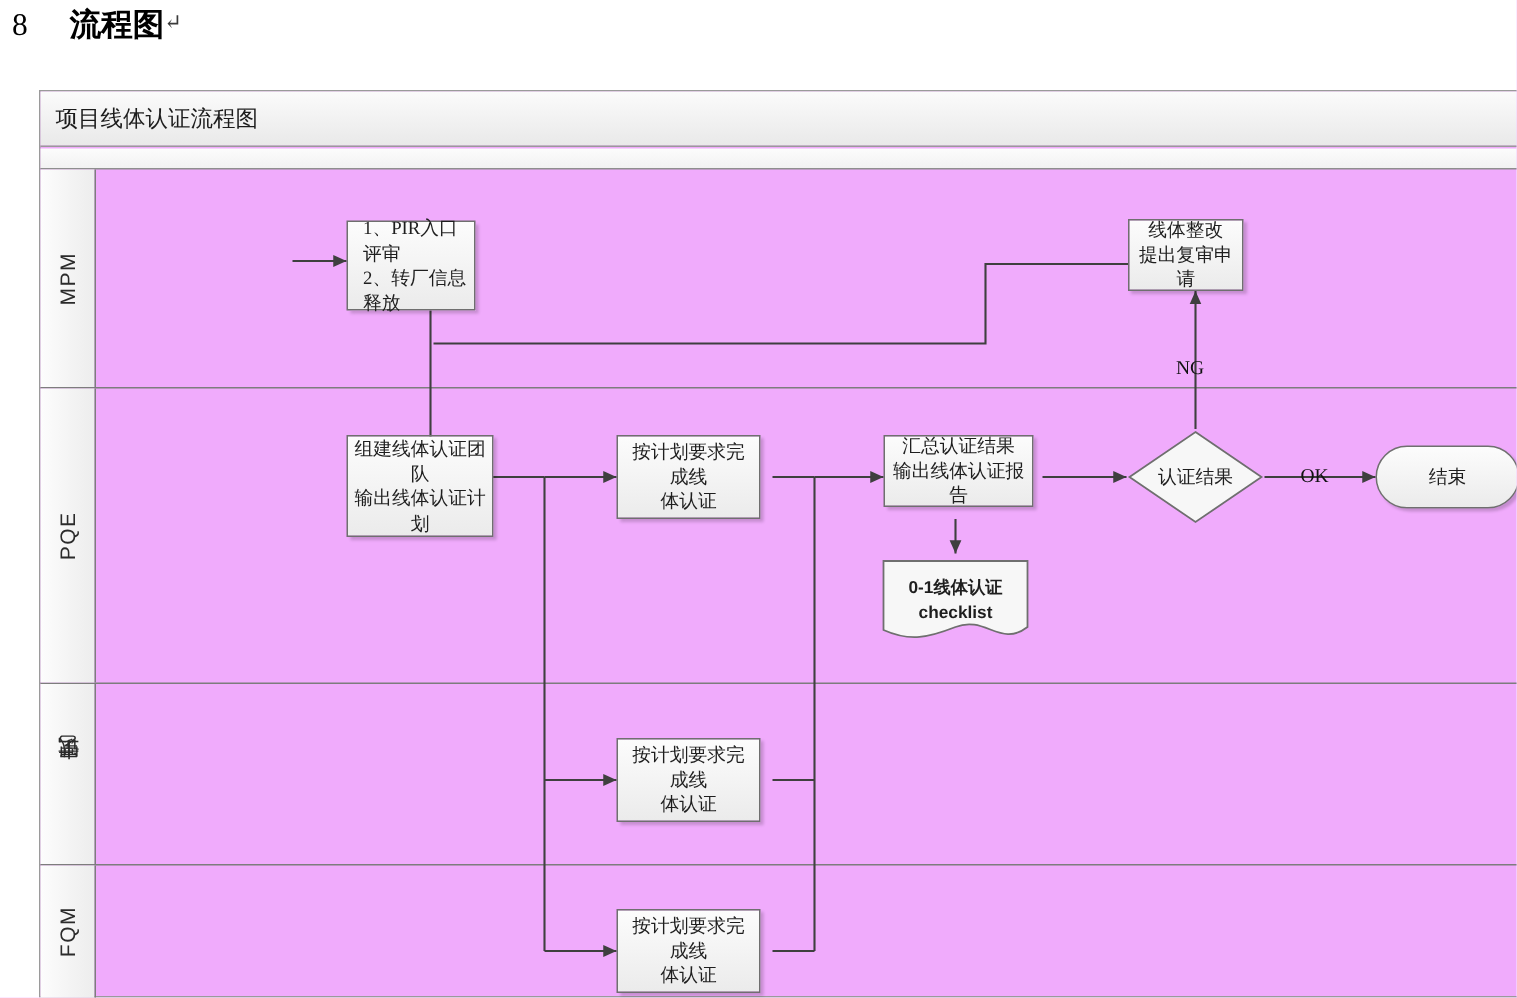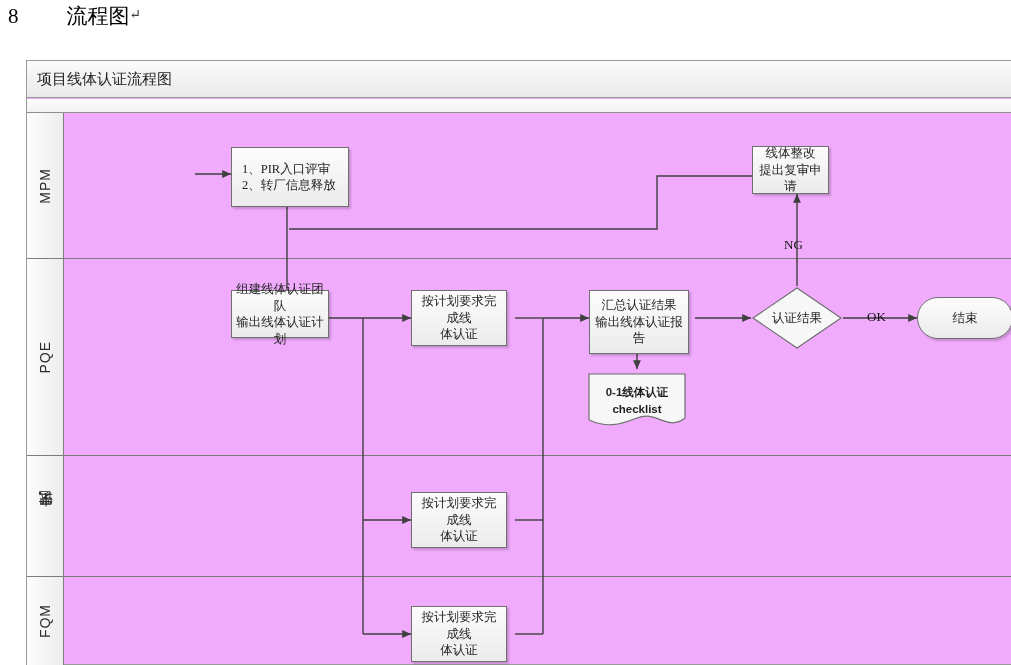--- a/index.html
+++ b/index.html
@@ -14,21 +14,21 @@
 
   
   .doc-heading {
     position: absolute; left: 8px; top: 2px;
     font-family: "Liberation Serif", "DejaVu Serif", serif;
     font-size: 21px; color: #000;
     letter-spacing: 0px;
     white-space: nowrap;
   }
   .doc-heading .num { font-weight: 400; margin-right: 28px; }
-  .doc-heading .txt { font-weight: 400; margin-left: 20px; }
+  .doc-heading .txt { font-weight: 700; }
   .doc-heading .pilcrow { font-size: 14px; color: #3a3a3a; vertical-align: 4px; }
 
   
   .diagram {
     position: absolute; left: 26px; top: 60px;
     width: 1000px; height: 605px;
     border: 1px solid #9a9a9a;
     background: #f0abfc;
   }
   .pool-title {
@@ -215,41 +215,41 @@
         <line x1="816" y1="257" x2="890" y2="257" marker-end="url(#arw)"></line>
 
         <line x1="770" y1="225" x2="770" y2="133" marker-end="url(#arw)"></line>
       </g>
     </svg>
 
     <div class="edge-label" style="left:757px;top:176px;">NG</div>
     <div class="edge-label" style="left:840px;top:248px;">OK</div>
 
 
-    <div class="shape process" style="left:204px;top:86px;width:118px;height:60px;z-index:7;text-align:left;justify-content:flex-start;padding-left:10px;">
+    <div class="shape process" style="left:204px;top:86px;width:86px;height:60px;z-index:7;text-align:left;justify-content:flex-start;padding-left:10px;">
       <span>1、PIR入口评审
 2、转厂信息释放</span>
     </div>
 
     <div class="shape process" style="left:725px;top:85px;width:77px;height:48px;z-index:7;">
       <span>线体整改
 提出复审申请</span>
     </div>
 
-    <div class="shape process" style="left:204px;top:229px;width:98px;height:48px;z-index:7;">
+    <div class="shape process" style="left:204px;top:229px;width:98px;height:68px;z-index:7;">
       <span>组建线体认证团队
 输出线体认证计划</span>
     </div>
 
     <div class="shape process" style="left:384px;top:229px;width:96px;height:56px;z-index:7;">
       <span>按计划要求完成线
 体认证</span>
     </div>
 
-    <div class="shape process" style="left:562px;top:229px;width:100px;height:64px;z-index:7;">
+    <div class="shape process" style="left:562px;top:229px;width:100px;height:48px;z-index:7;">
       <span>汇总认证结果
 输出线体认证报告</span>
     </div>
 
     <div class="decision" style="left:724px;top:225px;width:92px;height:64px;z-index:7;">
       <svg class="dia" viewBox="0 0 92 64">
         <polygon points="46,2 90,32 46,62 2,32" fill="#f7f7f7" stroke="#6f6f6f" stroke-width="1.2"></polygon>
       </svg>
       <span class="lbl">认证结果</span>
     </div>

